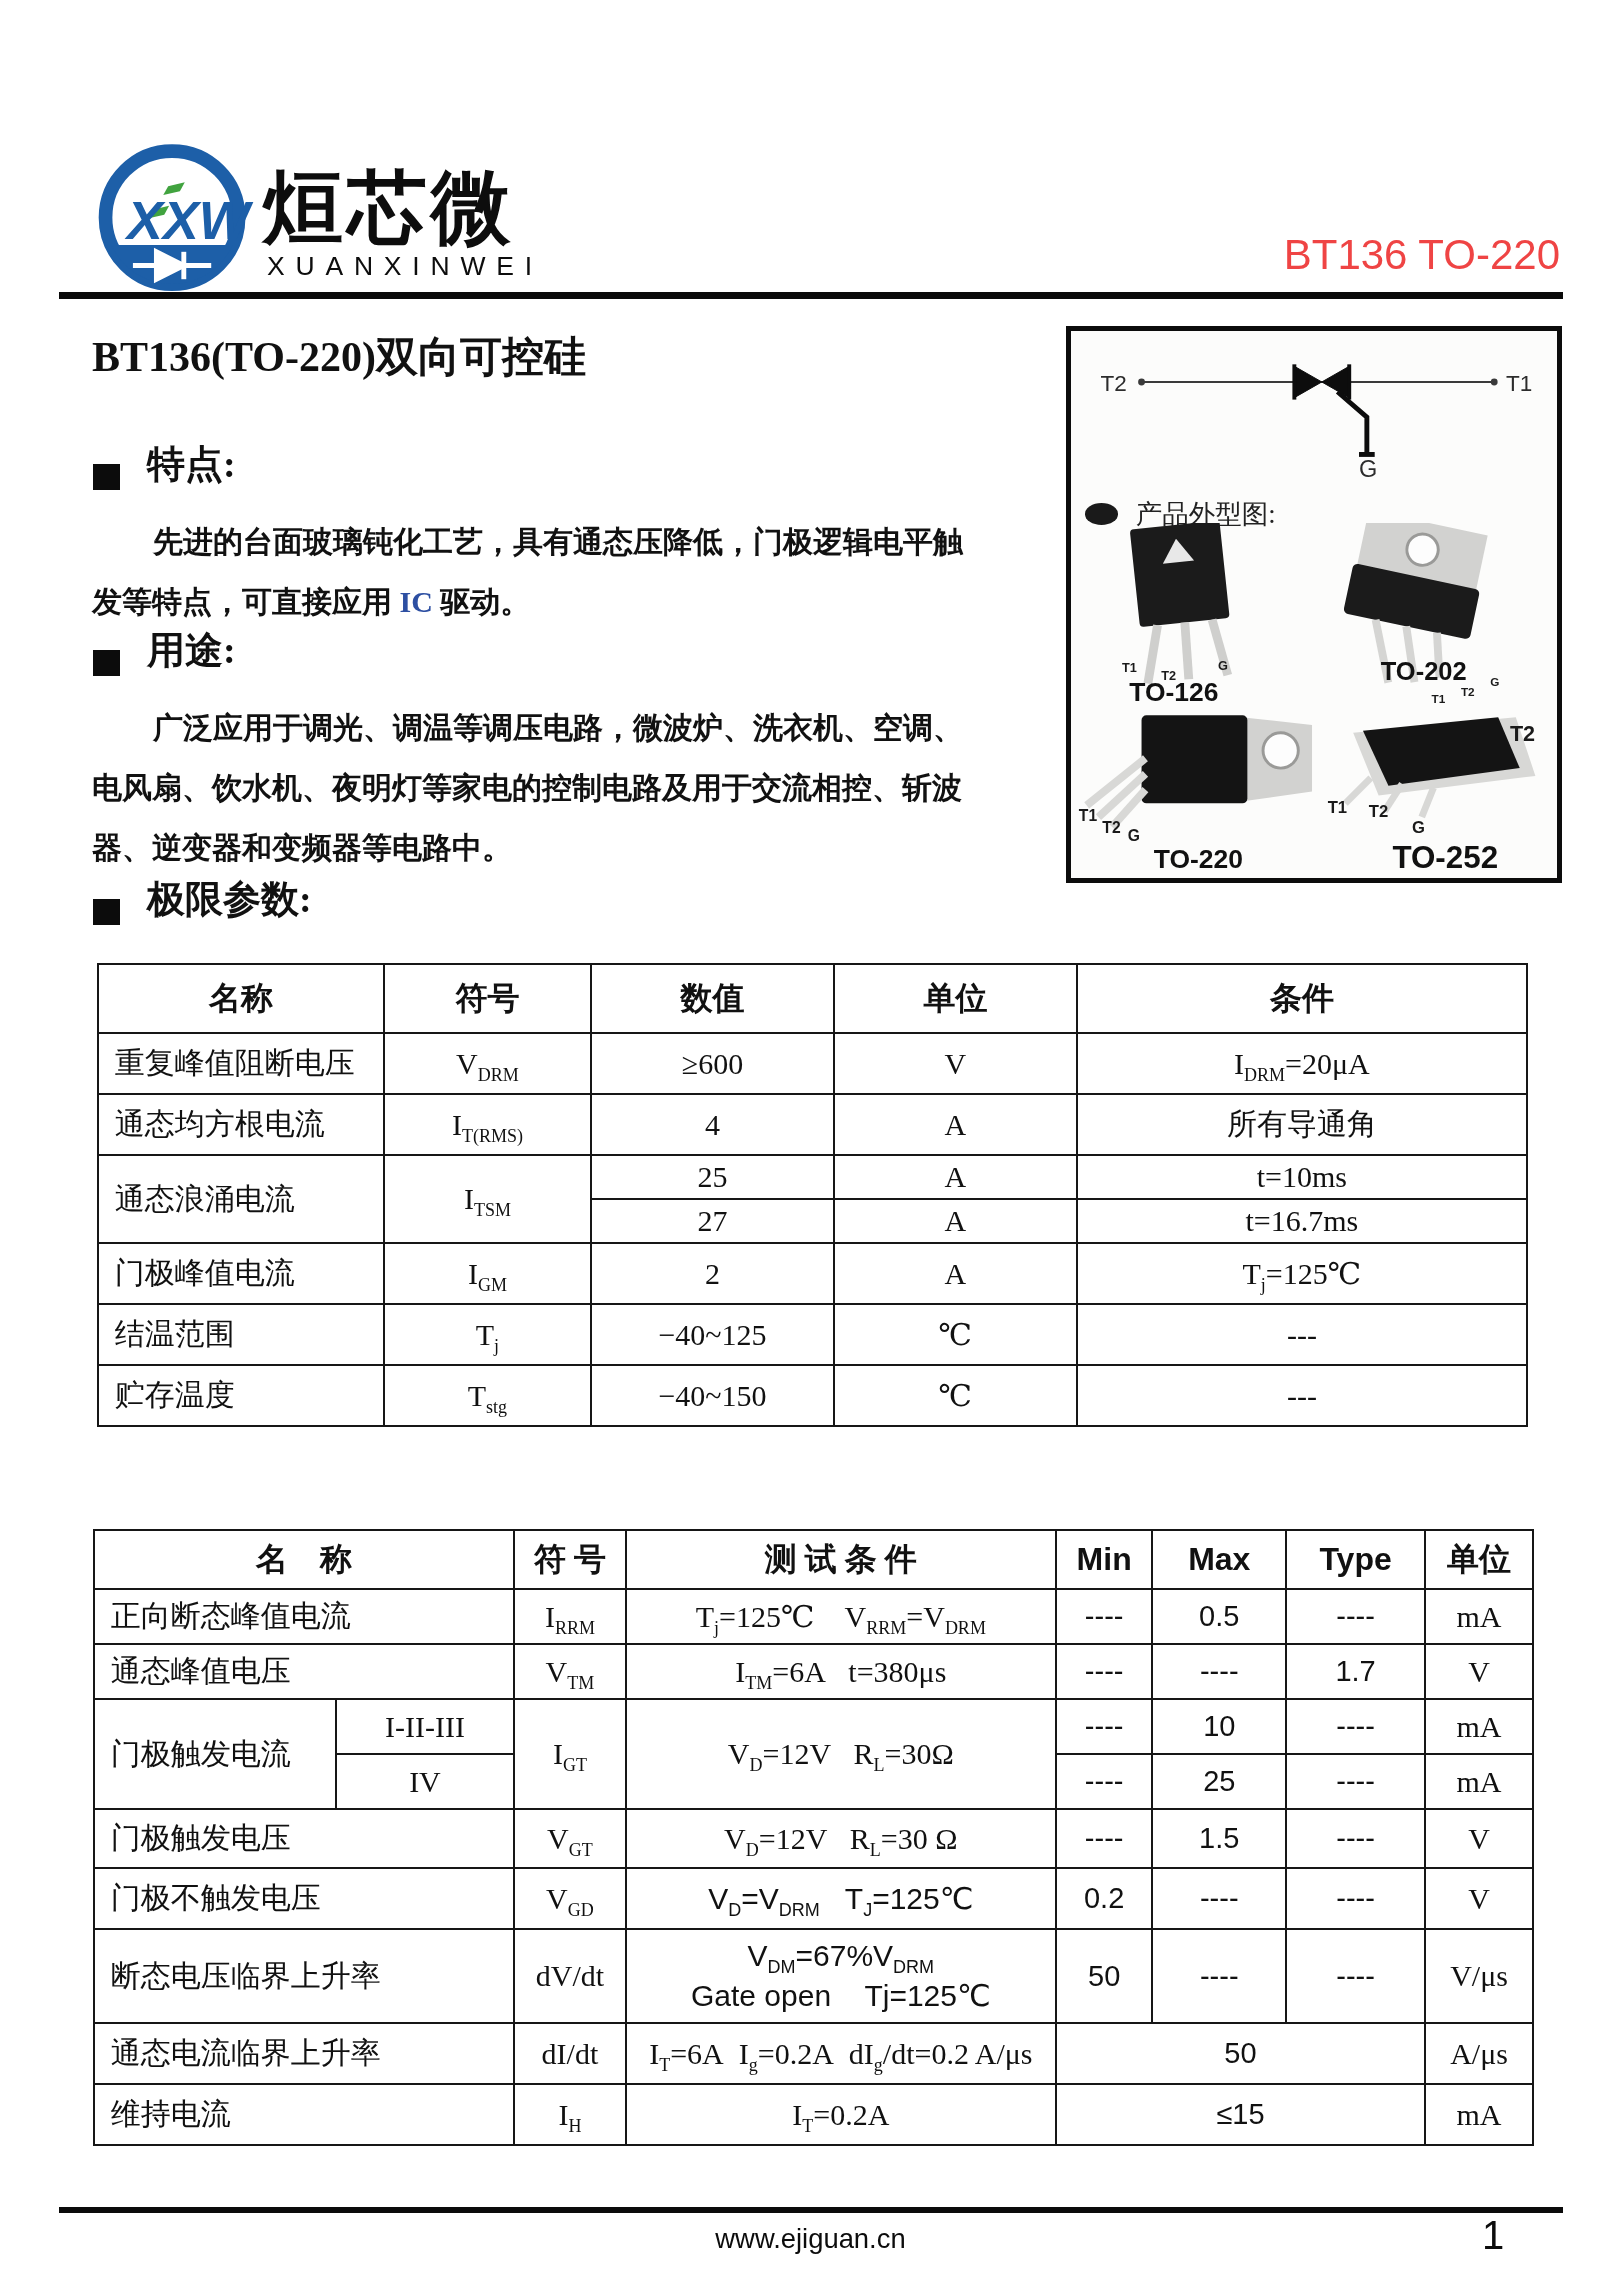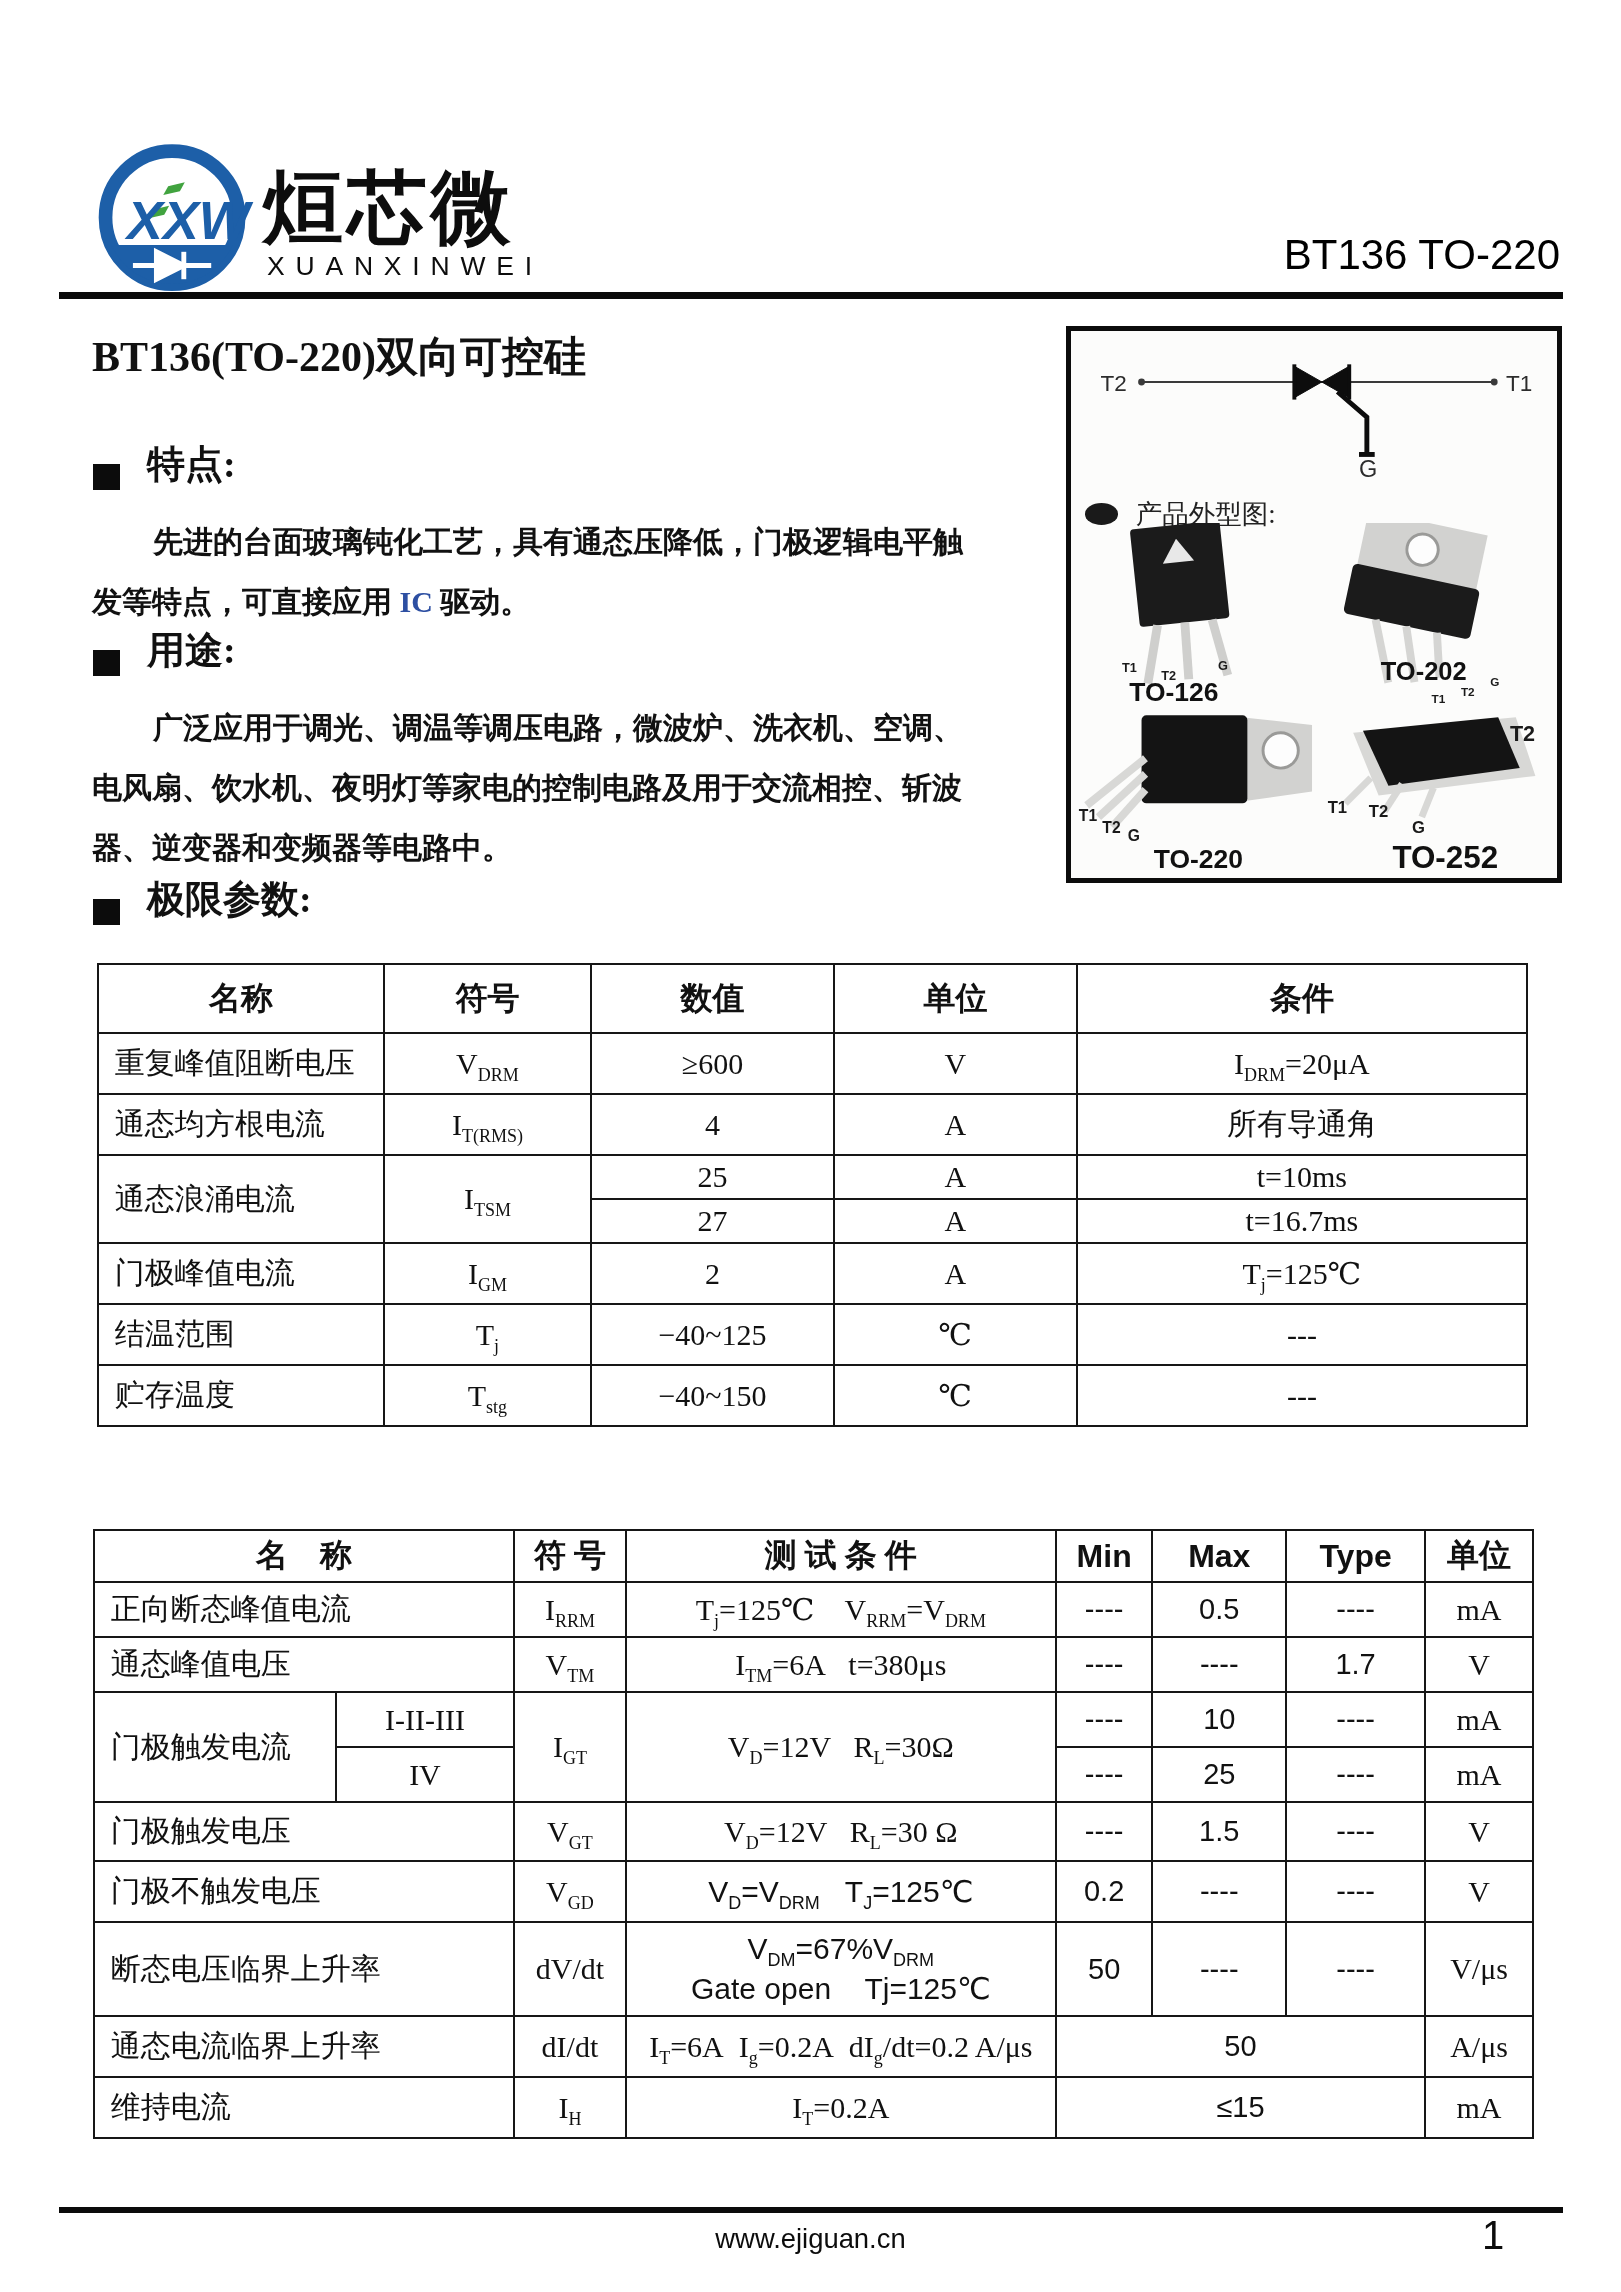--- a/index.html
+++ b/index.html
@@ -17,21 +17,21 @@
   .brand-cn {
     position:absolute; left:263px; top:155px; font-family:"Liberation Sans","DejaVu Sans",sans-serif;
     font-weight:bold; font-size:80px; letter-spacing:3.9px; color:#0d0d0d;
   }
   .brand-en {
     position:absolute; left:267px; top:251px; font-family:"Liberation Sans","DejaVu Sans",sans-serif;
     font-weight:500; font-size:26.5px; letter-spacing:10.8px; color:#0d0d0d;
   }
   .part-number {
     position:absolute; right:61px; top:231px; font-family:"Liberation Sans","DejaVu Sans",sans-serif;
-    font-size:42px; color:#000000;
+    font-size:42px; color:#ef4444;
   }
   .header-rule { position:absolute; left:59px; top:292px; width:1504px; height:6.9px; background:#0a0a0a; }
 
   .doc-title { position:absolute; left:92px; top:329px; font-size:42px; font-weight:bold; }
 
   
   .sec-head { position:absolute; left:93px; display:flex; align-items:flex-end; gap:27.4px; }
   .sq { width:26.5px; height:26.5px; background:#0c0c0c; display:inline-block; }
   .sec-head .t { font-size:38px; font-weight:bold; }
   .para { position:absolute; left:92px; width:872px; font-size:30px; font-weight:bold; line-height:60px; }
@@ -53,21 +53,21 @@
   table { border-collapse:collapse; table-layout:fixed; background:#fff; }
   td { border:2.9px solid #161616; text-align:center; vertical-align:middle; font-size:30px; overflow:hidden; }
   .t-limits { position:absolute; left:97px; top:963px; width:1431px; }
   .t-elec   { position:absolute; left:93px;  top:1529px; width:1441px; }
   td.hd { font-weight:bold; font-size:32px; }
   td.name { text-align:left; padding-left:15.7px; }
   td.val-sans { font-family:"Liberation Sans","DejaVu Sans",sans-serif; font-size:29px; }
   .t-limits tr.hrow td { height:69px; }
   .t-limits tr.nrow td { height:61px; }
   .t-limits tr.srow td { height:44px; }
-  .t-elec tr.hrow td { height:52px;text-align:center; }
+  .t-elec tr.hrow td { height:59px;text-align:center; }
   .t-elec tr.r54 td { height:55px; }
   .t-elec tr.r66 td { height:59px; }
   .t-elec tr.r60 td { height:61px; }
   .t-elec tr.r92 td { height:94px; }
   .cond2 div { line-height:1.35; }
 
   
   .footer-rule { position:absolute; left:59px; top:2207px; width:1504px; height:5.9px; background:#0a0a0a; }
   .footer-url {
     position:absolute; left:0; top:2223px; width:1621px; text-align:center;

